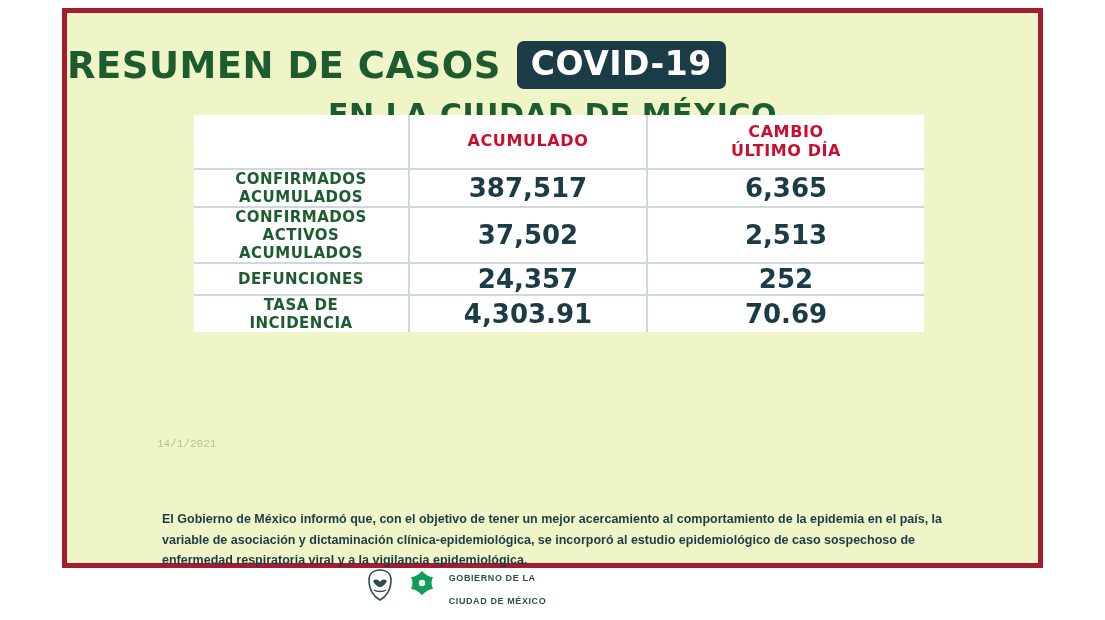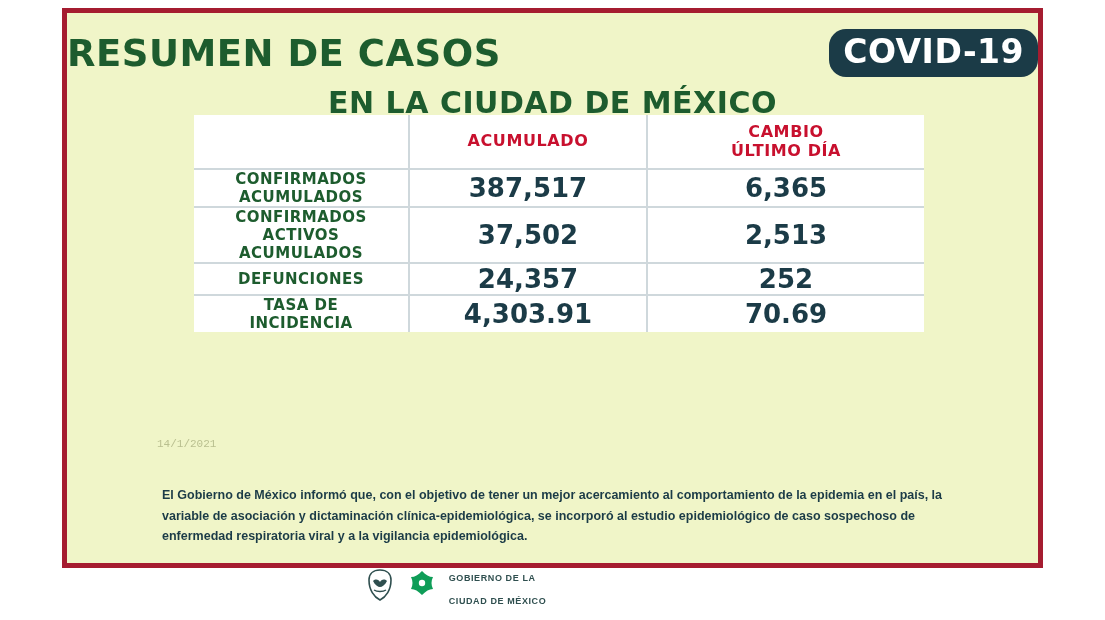--- a/index.html
+++ b/index.html
@@ -36,37 +36,38 @@
     left: 0; top: 0; right: 0; bottom: 0;
     padding: 0;
   }
   .title-wrap {
     text-align: center;
     padding-top: 16px;
   }
   .title-line1 {
     display: flex;
     align-items: center;
-    justify-content: space-between;
+    justify-content: flex-start;
     gap: 16px;
+    margin-top: 12px;
   }
   .title-main {
     font-size: 37px;
     font-weight: bold;
     color: #1d5c2e;
     letter-spacing: 0.5px;
     font-family: "DejaVu Sans", sans-serif;
   }
   .badge {
     background: #1b3b47;
     color: #ffffff;
     font-size: 33px;
     font-weight: bold;
     padding: 3px 14px 6px 14px;
-    border-radius: 17px;
+    border-radius: 7px;
     letter-spacing: 0.5px;
     font-family: "DejaVu Sans", sans-serif;
   }
   .title-line2 {
     margin-top: 8px;
     font-size: 30px;
     font-weight: bold;
     color: #1d5c2e;
     letter-spacing: 0.5px;
     font-family: "DejaVu Sans", sans-serif;
@@ -134,21 +135,21 @@
     position: absolute;
     left: 90px;
     top: 425px;
     font-size: 11px;
     color: #b9bf8f;
     font-family: Liberation Mono, monospace;
   }
   .note {
     position: absolute;
     left: 95px;
-    top: 472px;
+    top: 496px;
     width: 800px;
     font-size: 12.5px;
     line-height: 1.65;
     color: #1b3b47;
     font-weight: bold;
     font-family: "Liberation Sans", sans-serif;
   }
   .footer {
     position: absolute;
     left: 0;

